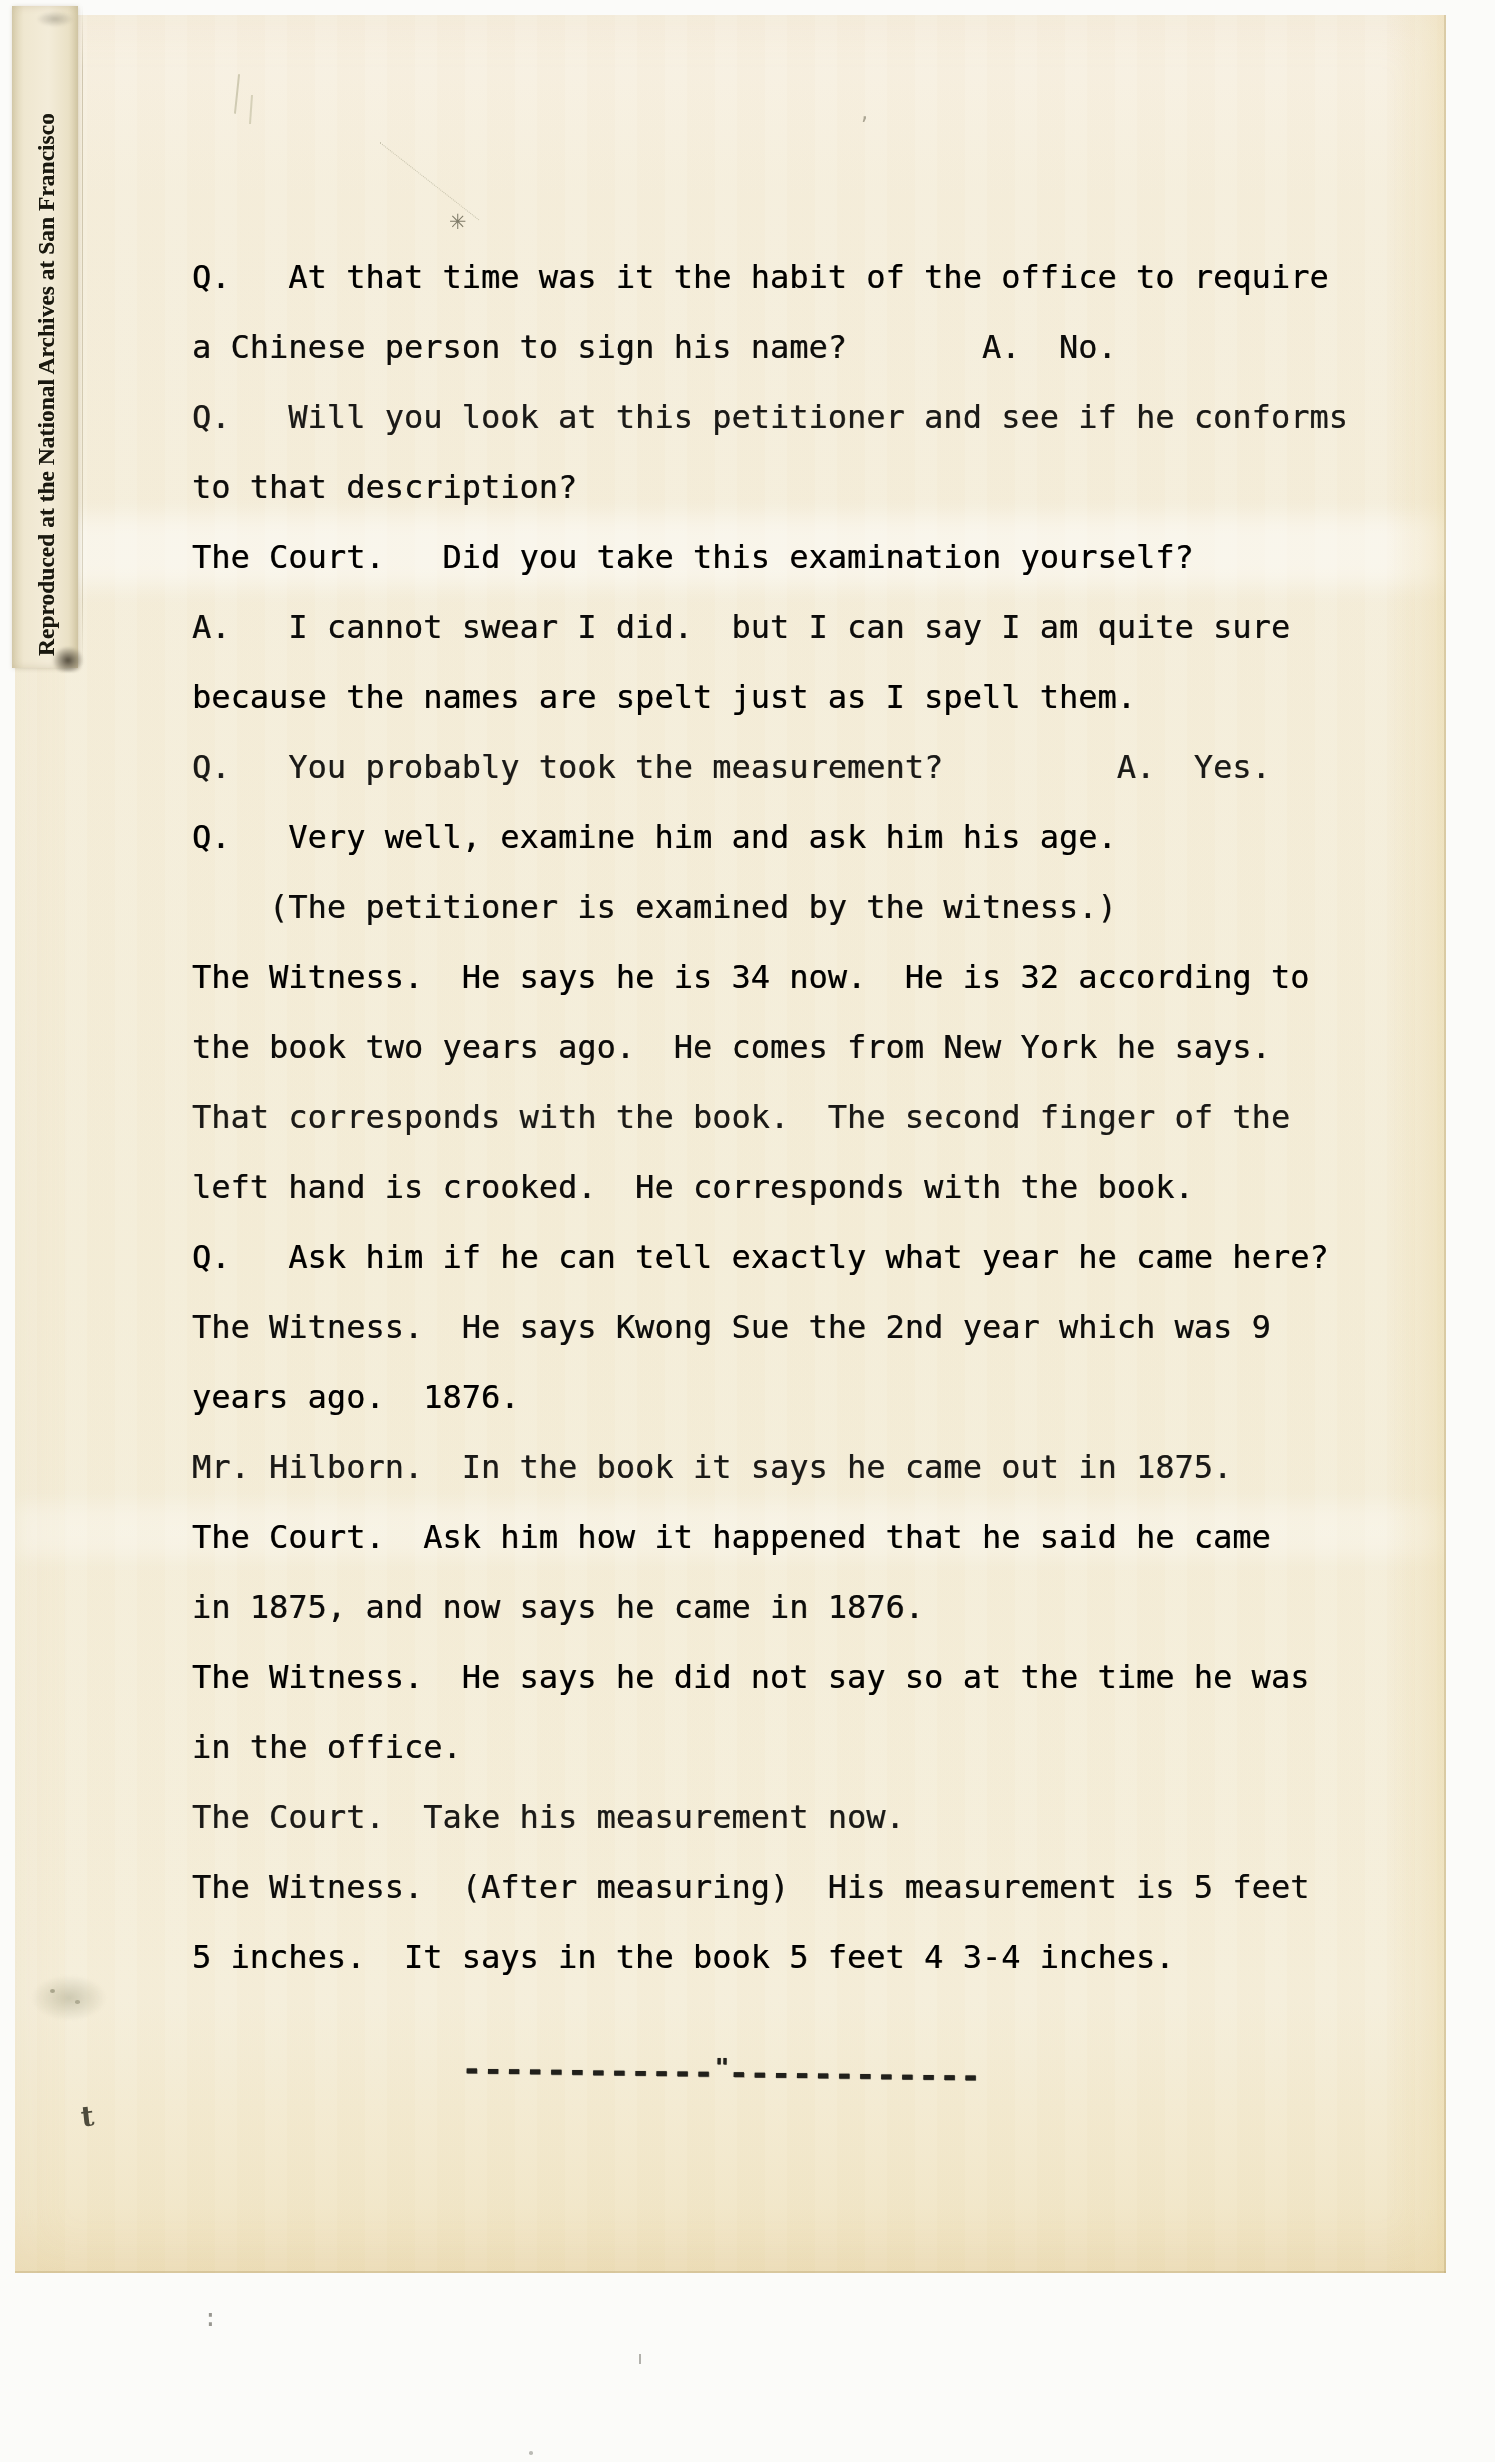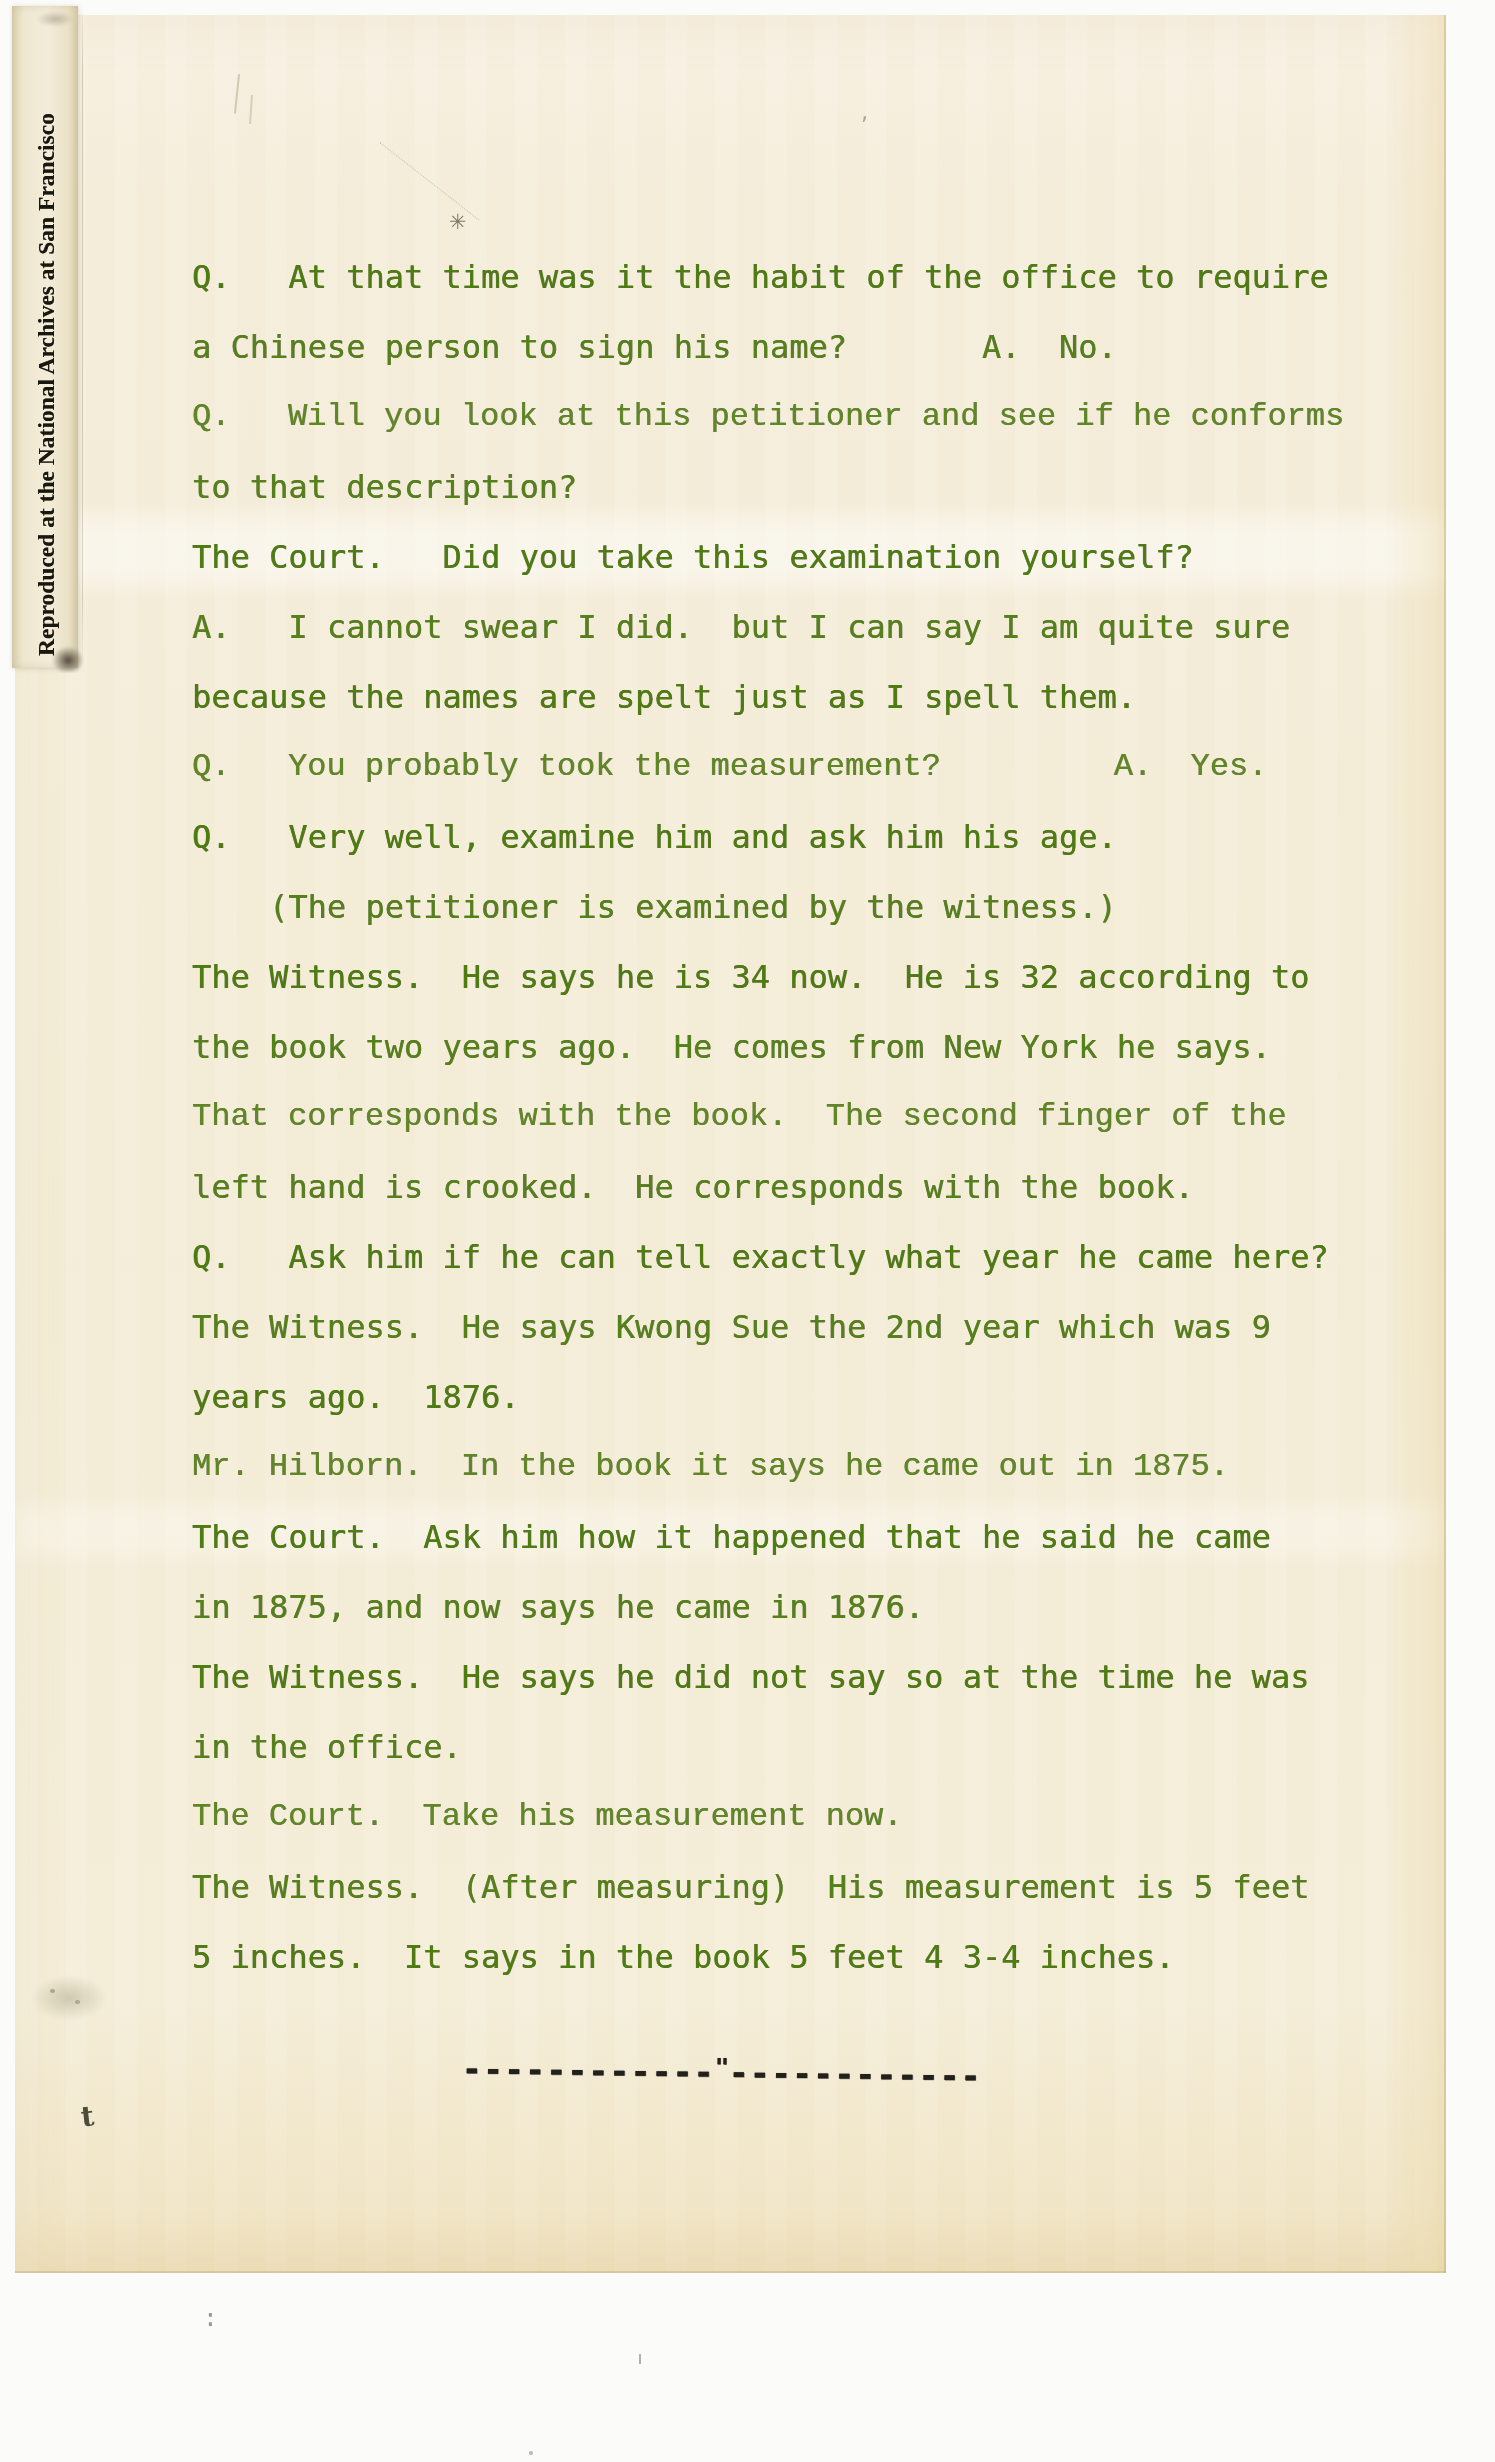--- a/index.html
+++ b/index.html
@@ -30,24 +30,24 @@
     color:#19180f;text-align:center;white-space:nowrap;text-shadow:0 0 0.6px rgba(20,18,10,.55);}
   .stamp-blob{position:absolute;left:40px;top:640px;width:32px;height:26px;
     background:radial-gradient(ellipse at 50% 55%,rgba(55,48,36,.85),rgba(55,48,36,0) 70%);filter:blur(1.2px);}
   .stamp-topsmudge{position:absolute;left:24.6px;top:4.7px;width:38px;height:16.4px;
     background:radial-gradient(rgba(110,105,90,.38),transparent 70%);filter:blur(1.2px);}
   .crease{position:absolute;left:82px;top:4.7px;width:1.2px;height:661px;
     background:linear-gradient(180deg,rgba(140,125,85,0),rgba(140,125,85,.35) 10%,rgba(140,125,85,.28) 90%,rgba(140,125,85,0));}
 
   
   .text-block{position:absolute;left:192px;top:242px;font-size:32px;line-height:70px;
-    white-space:pre;color:#4d7c0f;letter-spacing:0;}
+    white-space:pre;color:#000000;letter-spacing:0;}
   .tline{text-shadow:0.4px 0.4px 0.5px rgba(38,36,30,.55), -0.2px 0 0.4px rgba(38,36,30,.35);}
   .tline:nth-child(2n){opacity:.95;}
-  .tline:nth-child(5n+3){opacity:.89;filter:blur(0.2px);font-family:Liberation Mono, monospace;}
+  .tline:nth-child(5n+3){opacity:.89;filter:blur(0.2px);}
   .tline:nth-child(7n+2){filter:blur(0.1px);}
 
   
   .dashline{position:absolute;left:462px;top:2053px;font-size:33px;font-weight:bold;letter-spacing:1.2px;
     transform:rotate(0.8deg);color:#21201b;white-space:pre;
     text-shadow:0 0 0.7px rgba(25,25,20,.8), 0.6px 0.6px 0.6px rgba(25,25,20,.4);}
   .sep-quote{position:relative;top:-9.4px;letter-spacing:0;font-size:23.5px;}
 
   
   .artifact{position:absolute;}

